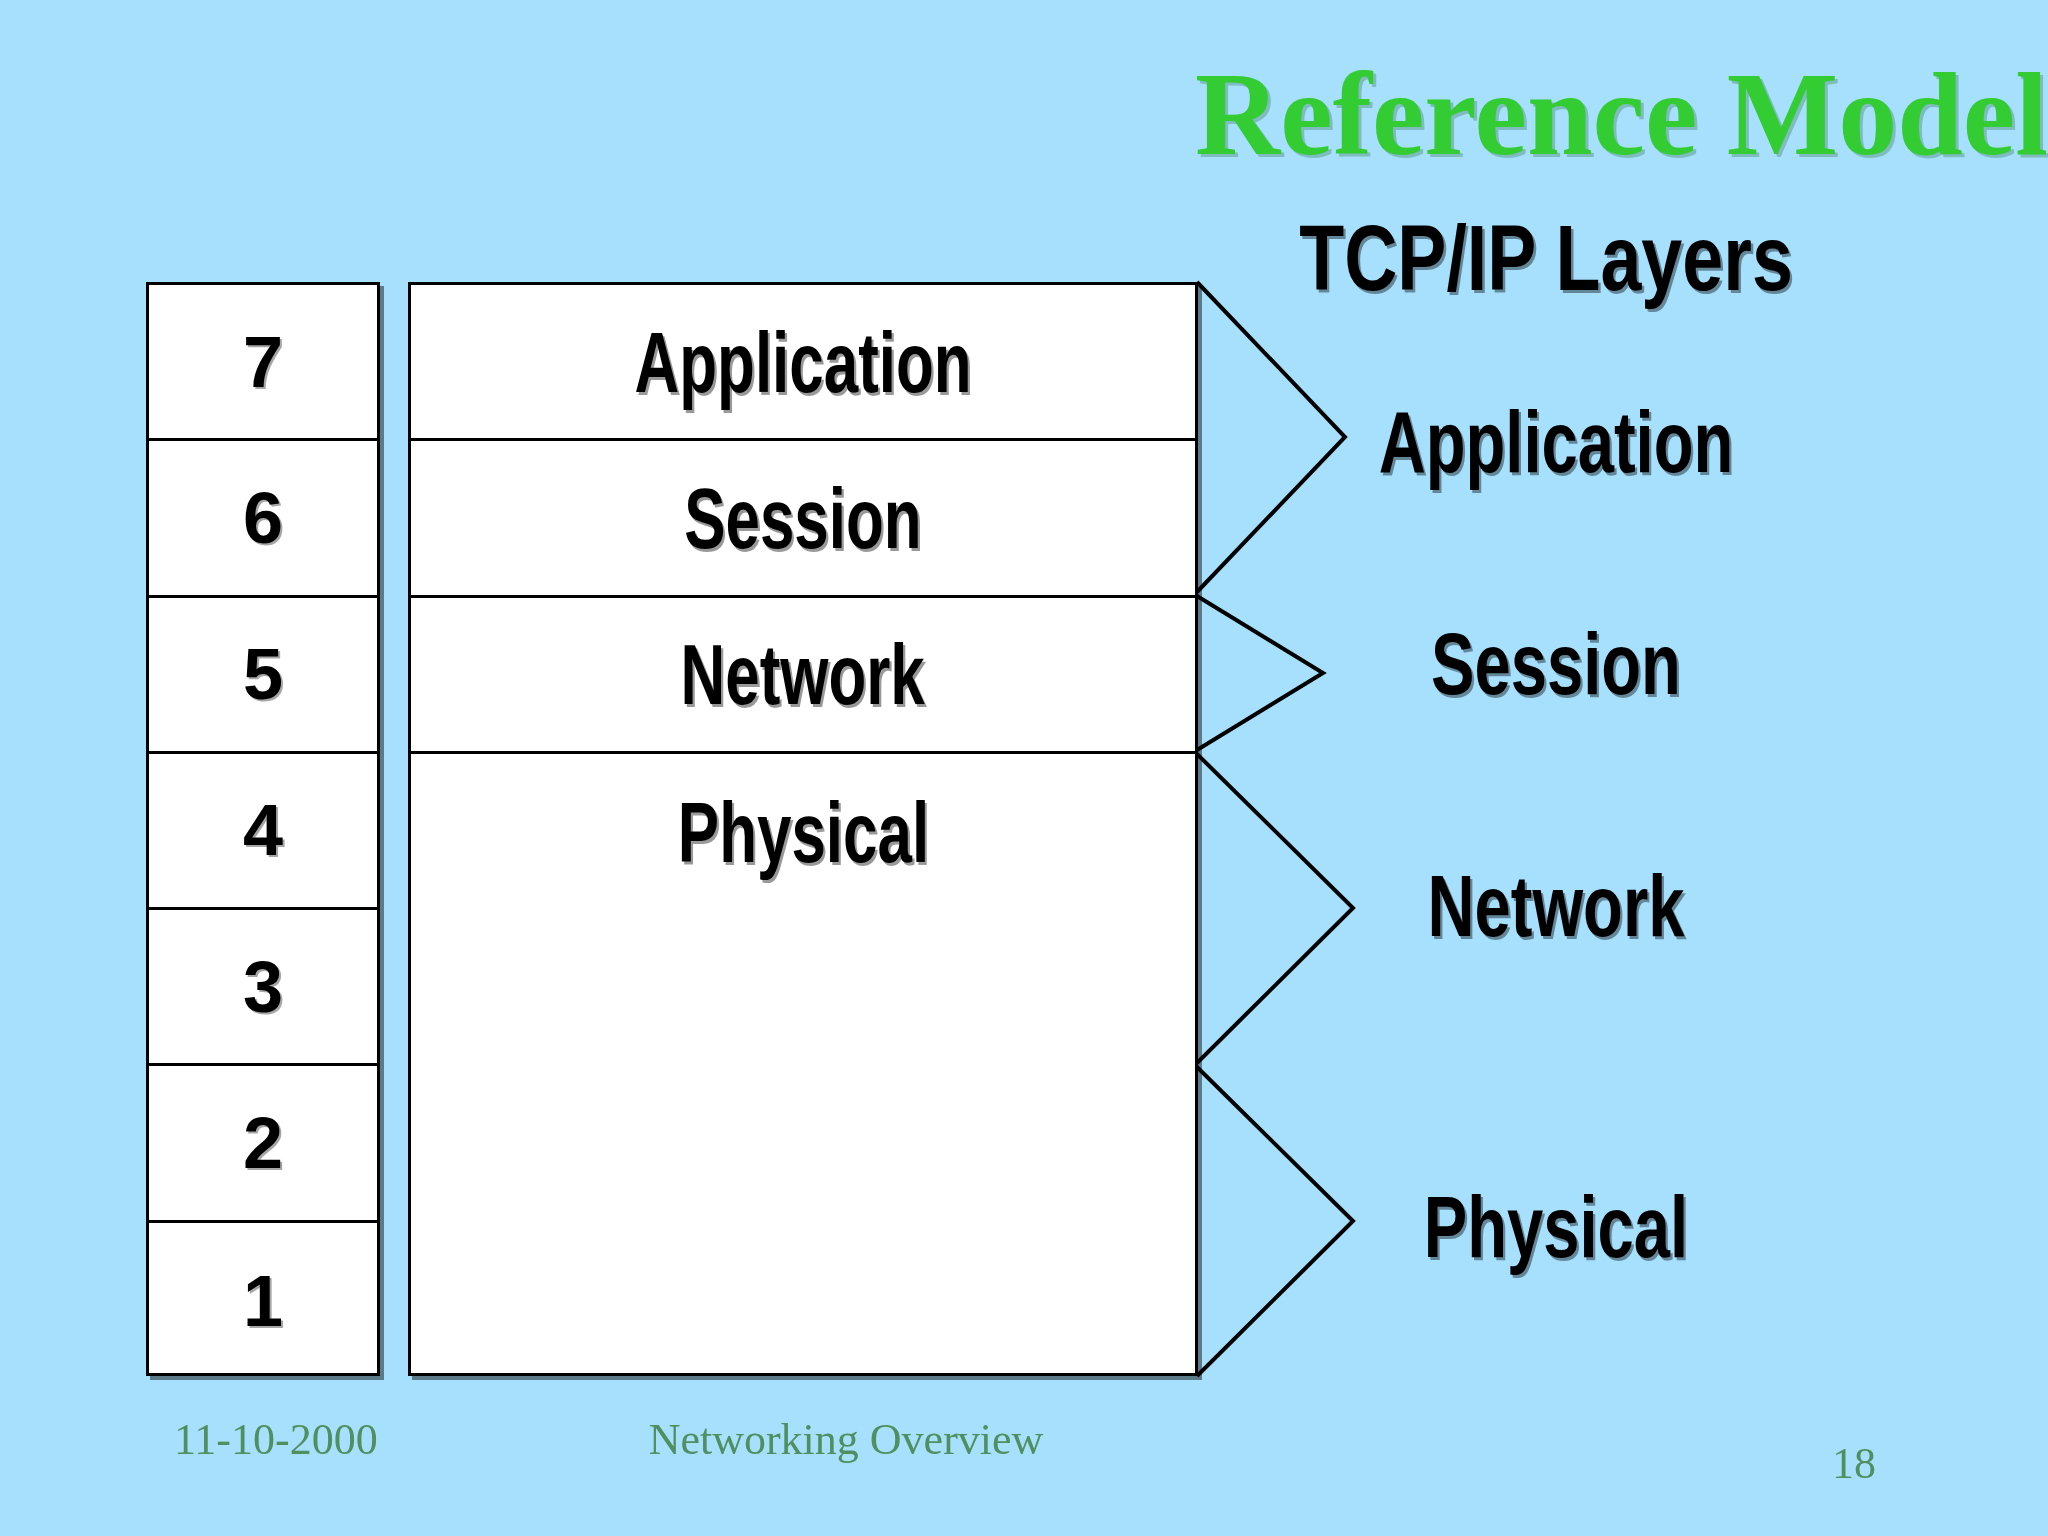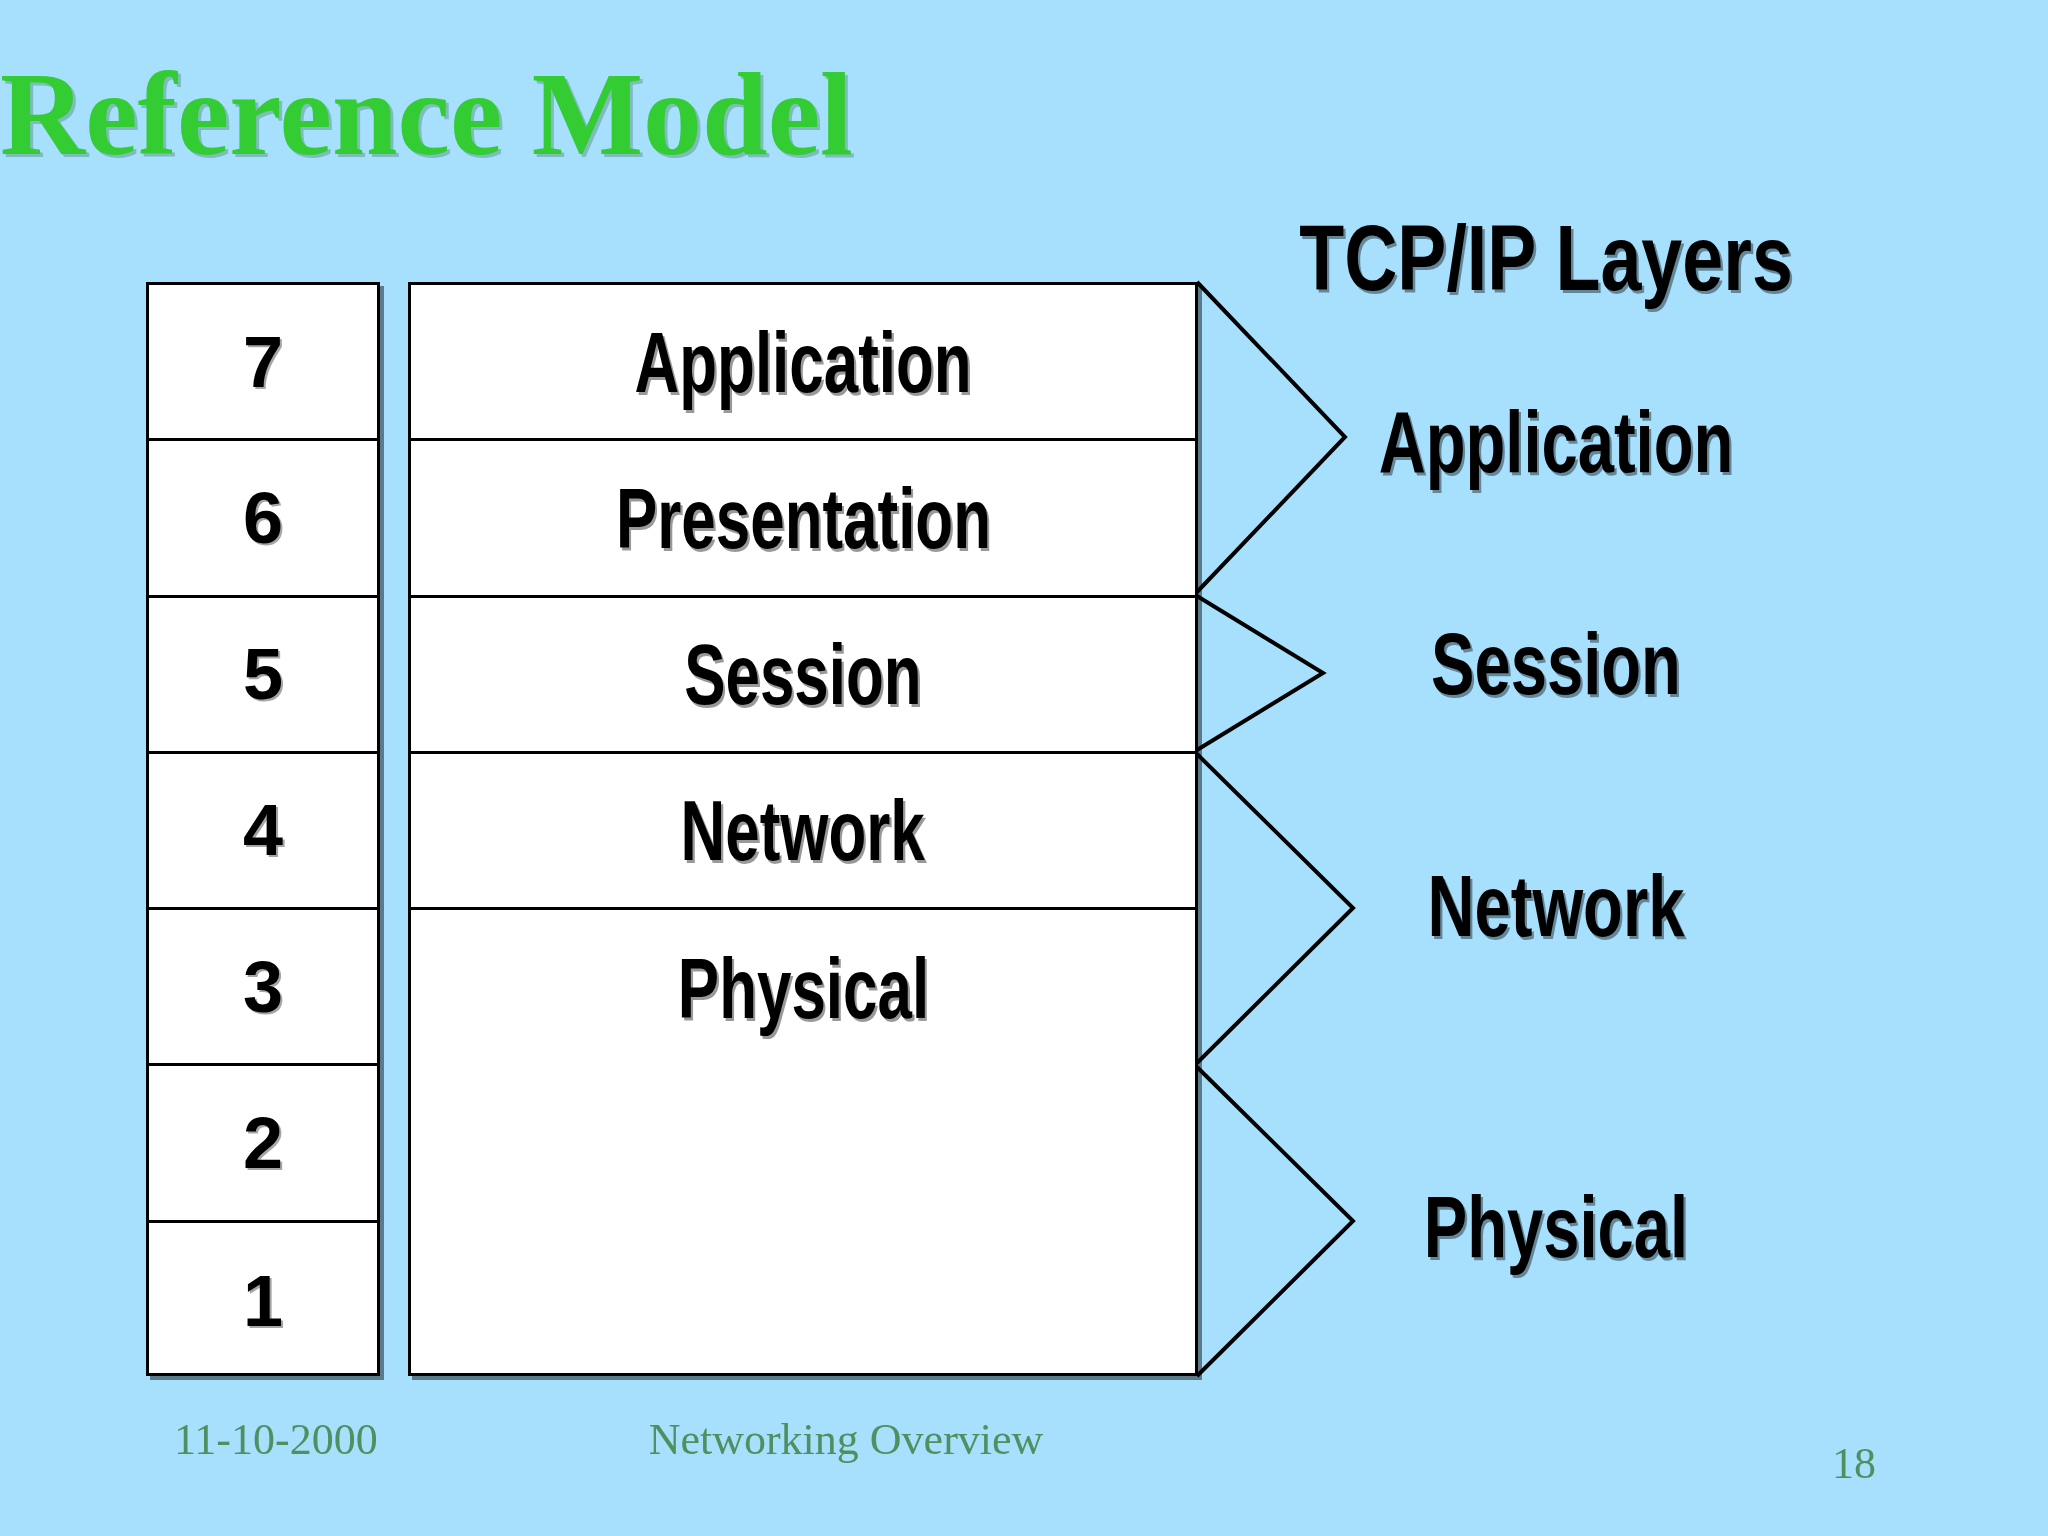--- a/index.html
+++ b/index.html
@@ -20,21 +20,21 @@
     background: #a6e0fd;
     overflow: hidden;
   }
 
   
   #slide-title {
     position: absolute;
     left: 0;
     top: 52px;
     width: 2048px;
-    text-align: left;
+    text-align: right;
     font-family: "Liberation Serif", "DejaVu Serif", serif;
     font-weight: bold;
     font-size: 118px;
     line-height: 1.06;
     color: #33cc33;
     text-shadow: 3px 3px 0 rgba(60,130,90,0.38);
     letter-spacing: 0px;
     white-space: nowrap;
   }
 
@@ -185,23 +185,20 @@
     <div class="osi-row">
       <span class="osi-num">1</span>
     </div>
   </div>
 
   <div id="name-col" class="osi-table">
     <div class="osi-row">
       <span class="osi-name">Application</span>
     </div>
     <div class="osi-row">
-      <span class="osi-name">Presentation</span>
-    </div>
-    <div class="osi-row">
       <span class="osi-name">Session</span>
     </div>
     <div class="osi-row">
       <span class="osi-name">Network</span>
     </div>
     <div class="osi-row">
       <span class="osi-name">Physical</span>
     </div>
   </div>
 

